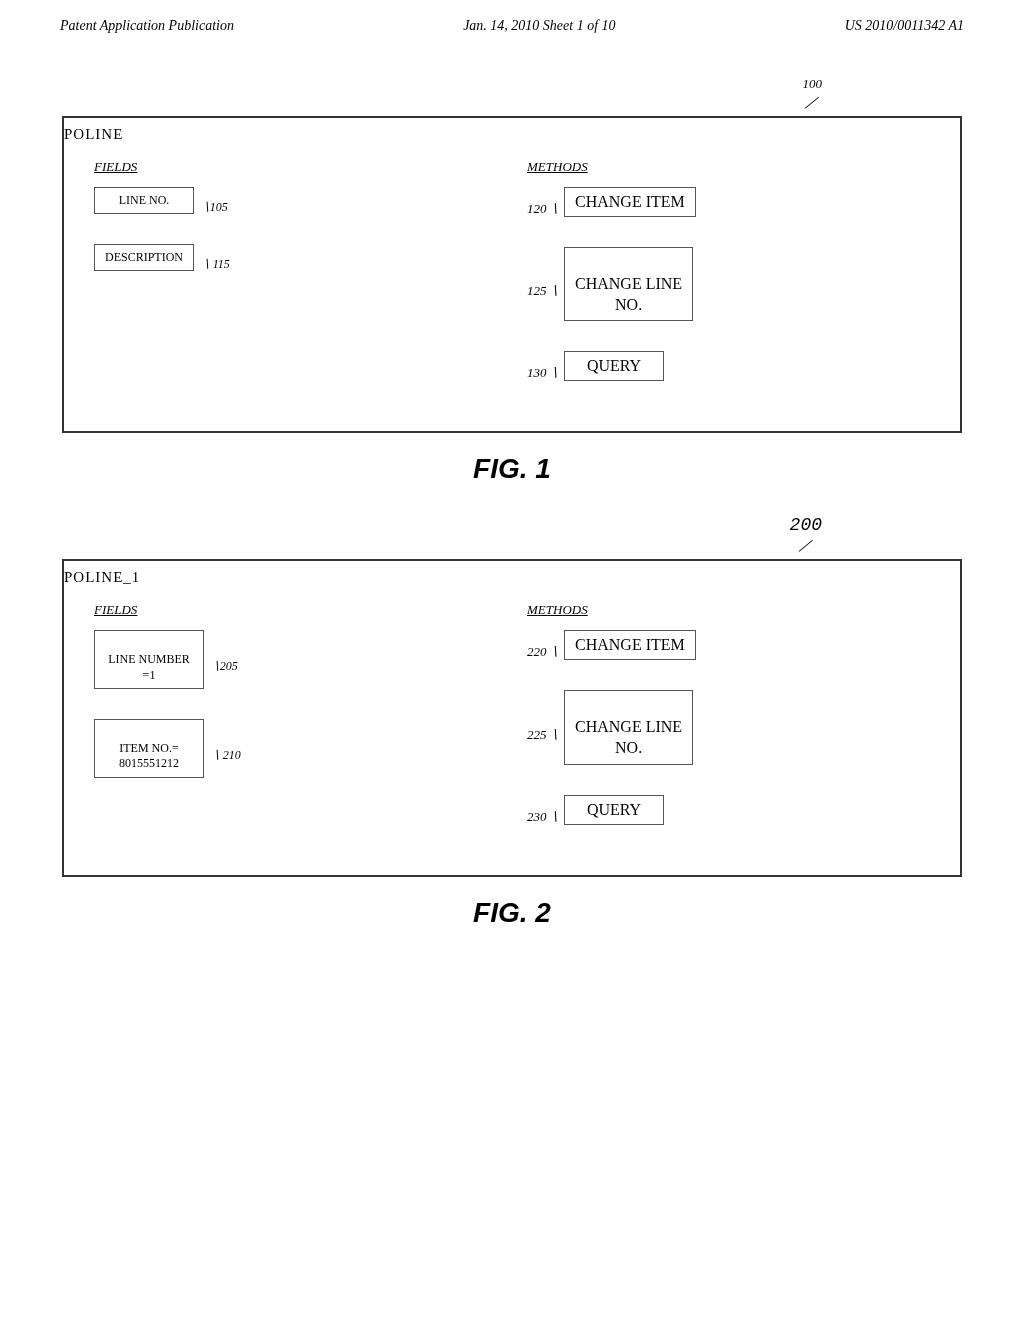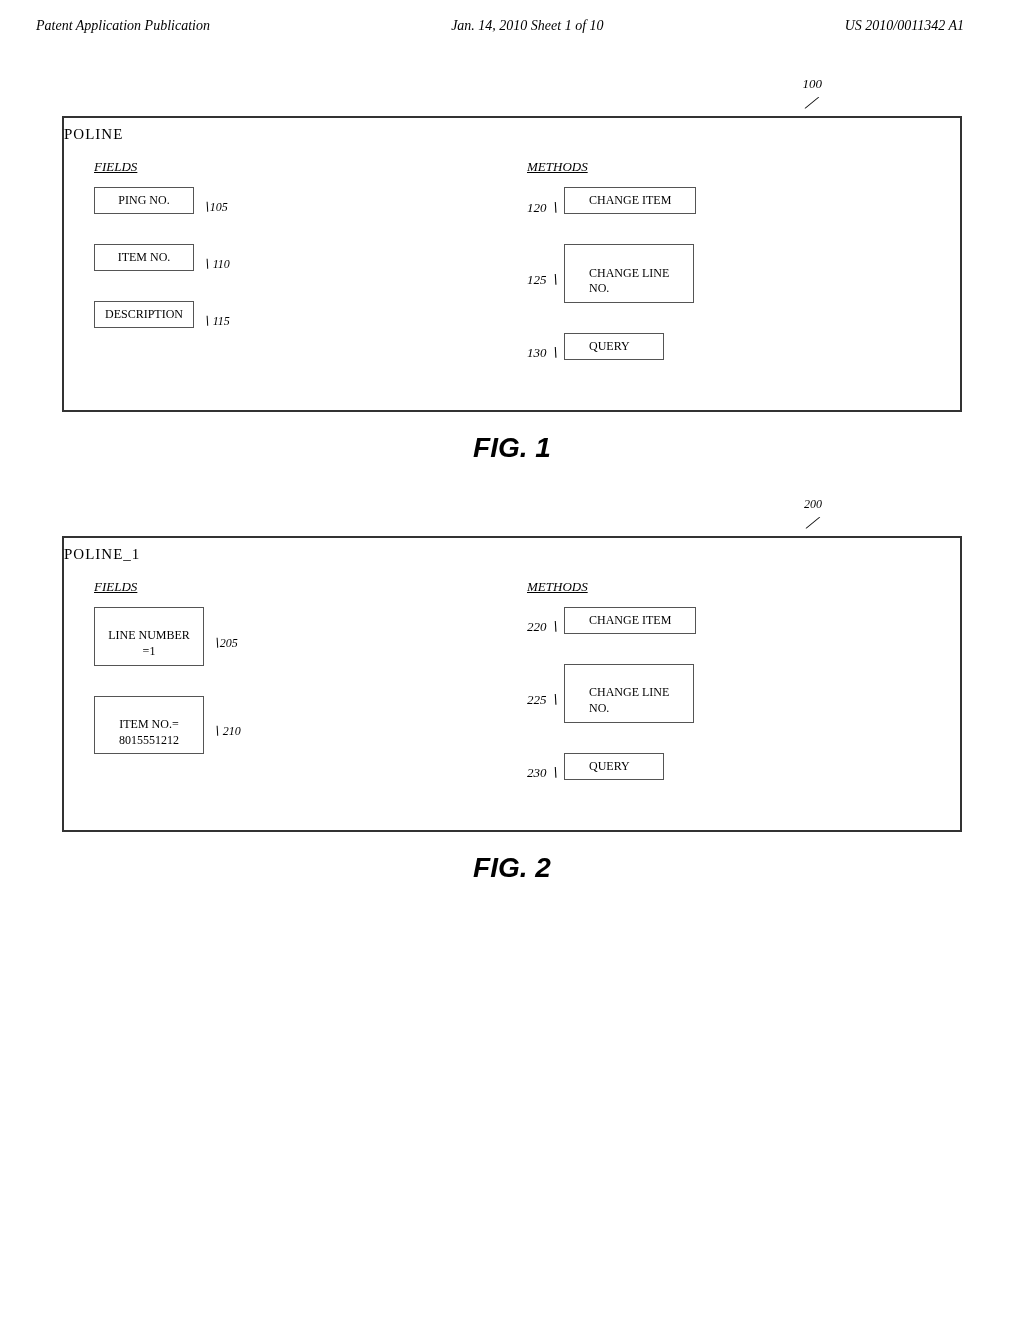--- a/index.html
+++ b/index.html
@@ -9,21 +9,21 @@
       width: 1024px;
       min-height: 1320px;
       position: relative;
       color: #000;
     }
 
     
     .page-header {
       display: flex;
       justify-content: space-between;
-      padding: 18px 60px 10px 36px;
+      padding: 18px 60px 10px 60px;
       font-size: 14px;
       font-style: italic;
     }
 
     
     .diagram-section {
       position: relative;
       margin: 0 auto;
       width: 900px;
     }
@@ -78,24 +78,25 @@
       font-size: 12px;
       margin-bottom: 14px;
       min-width: 100px;
       text-align: center;
       position: relative;
     }
 
     .method-item {
       border: 1.5px solid #555;
       display: inline-block;
-      padding: 5px 24px;
-      font-size: 12px;
+      padding: 5px 10px;
+      font-size: 16px;
       margin-bottom: 14px;
       min-width: 100px;
+      text-align: center;
       position: relative;
     }
 
     .field-row {
       display: flex;
       align-items: center;
       margin-bottom: 16px;
       position: relative;
     }
 
@@ -159,31 +160,25 @@
     <div class="uml-box">
       <div class="uml-title">POLINE</div>
 
       <div class="uml-content">
 
         <div class="fields-col">
           <div class="col-header">FIELDS</div>
 
           <div class="field-row">
             <div class="field-item">
-              <span>PING NO.</span>
+              <span>LINE NO.</span>
             </div>
             <span class="annotation">∖105</span>
           </div>
 
-          <div class="field-row">
-            <div class="field-item">
-              <span>ITEM NO.</span>
-            </div>
-            <span class="annotation">∖ 110</span>
-          </div>
 
           <div class="field-row">
             <div class="field-item">
               <span>DESCRIPTION</span>
             </div>
             <span class="annotation">∖ 115</span>
           </div>
         </div>
 
         <div class="methods-col">
@@ -214,21 +209,21 @@
       </div>
     </div>
 
     <div class="fig-caption">FIG. 1</div>
   </div>
 
   <div class="fig2-area">
 
     <div style="display:flex; justify-content:flex-end; margin-right:140px; margin-bottom:2px; position:relative;">
       <div style="text-align:center;">
-        <span style="font-size:12px; font-style:italic;">200</span><br>
+        <span style="font-size:18px; font-style:italic;font-family:Liberation Mono, monospace;">200</span><br>
         <span style="font-size:22px; display:inline-block; transform:rotate(15deg); line-height:1;">∕</span>
       </div>
     </div>
 
     <div class="uml-box">
       <div class="uml-title">POLINE_1</div>
 
       <div class="uml-content">
 
         <div class="fields-col">

